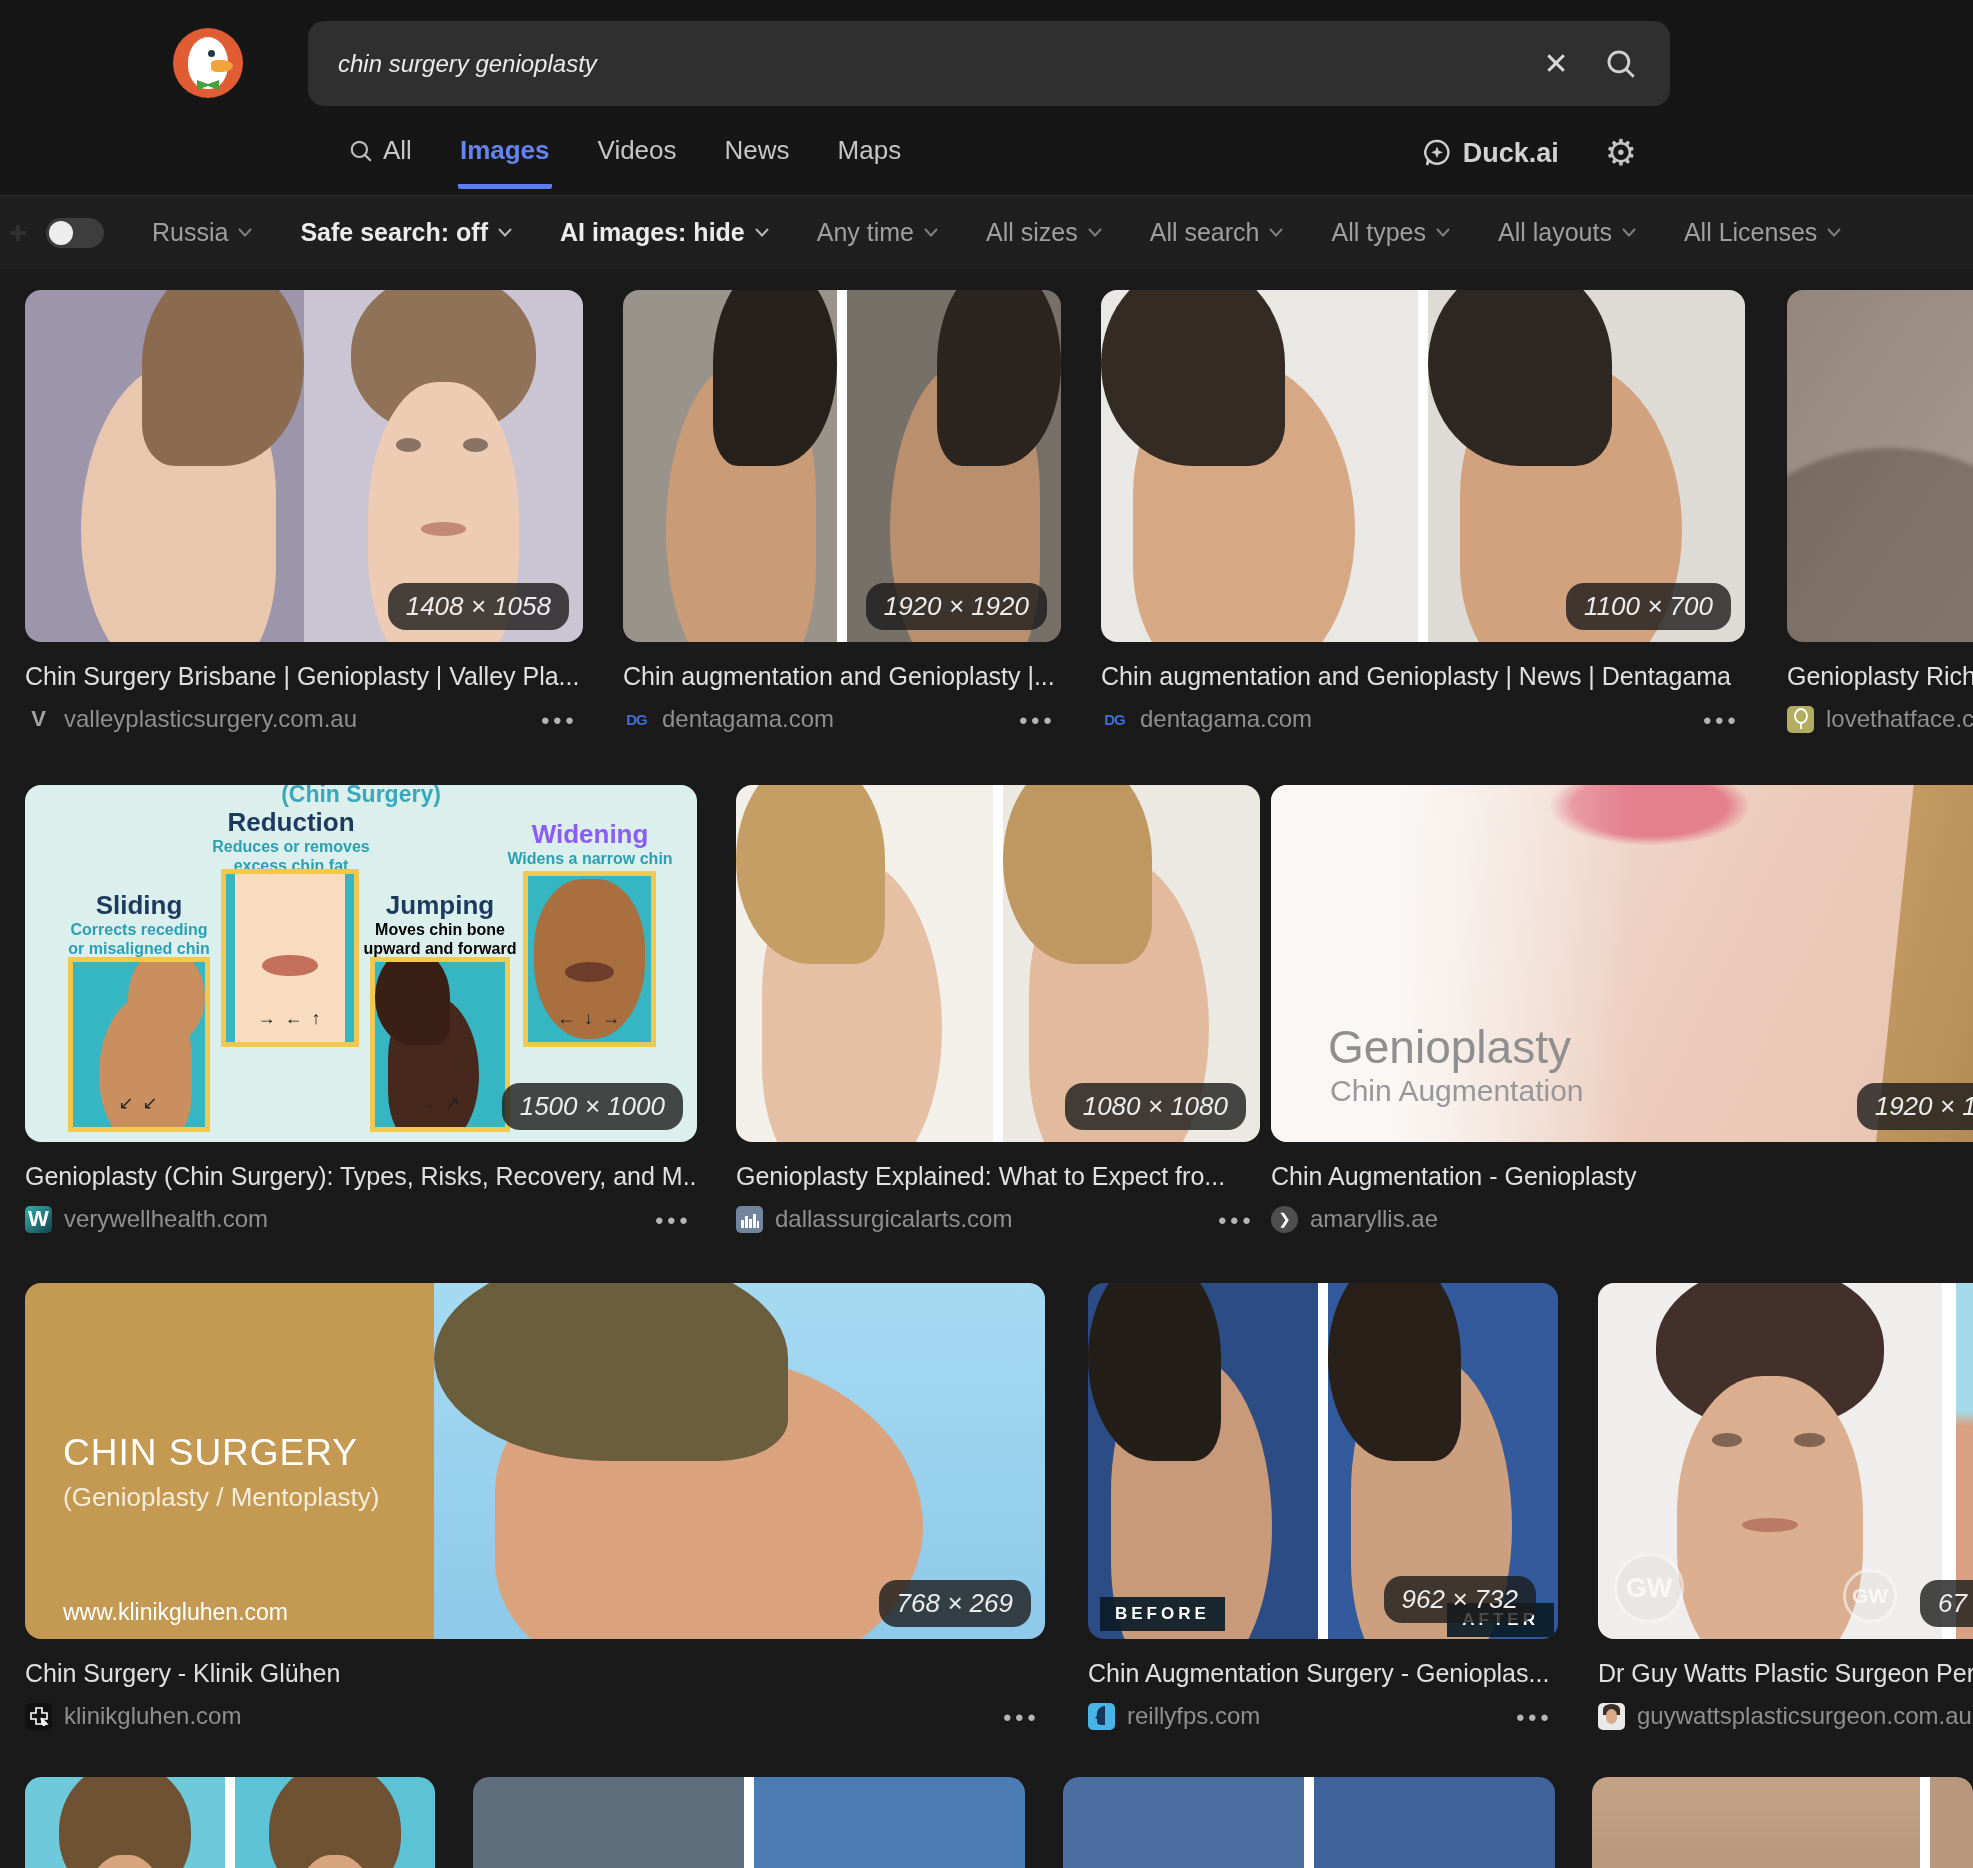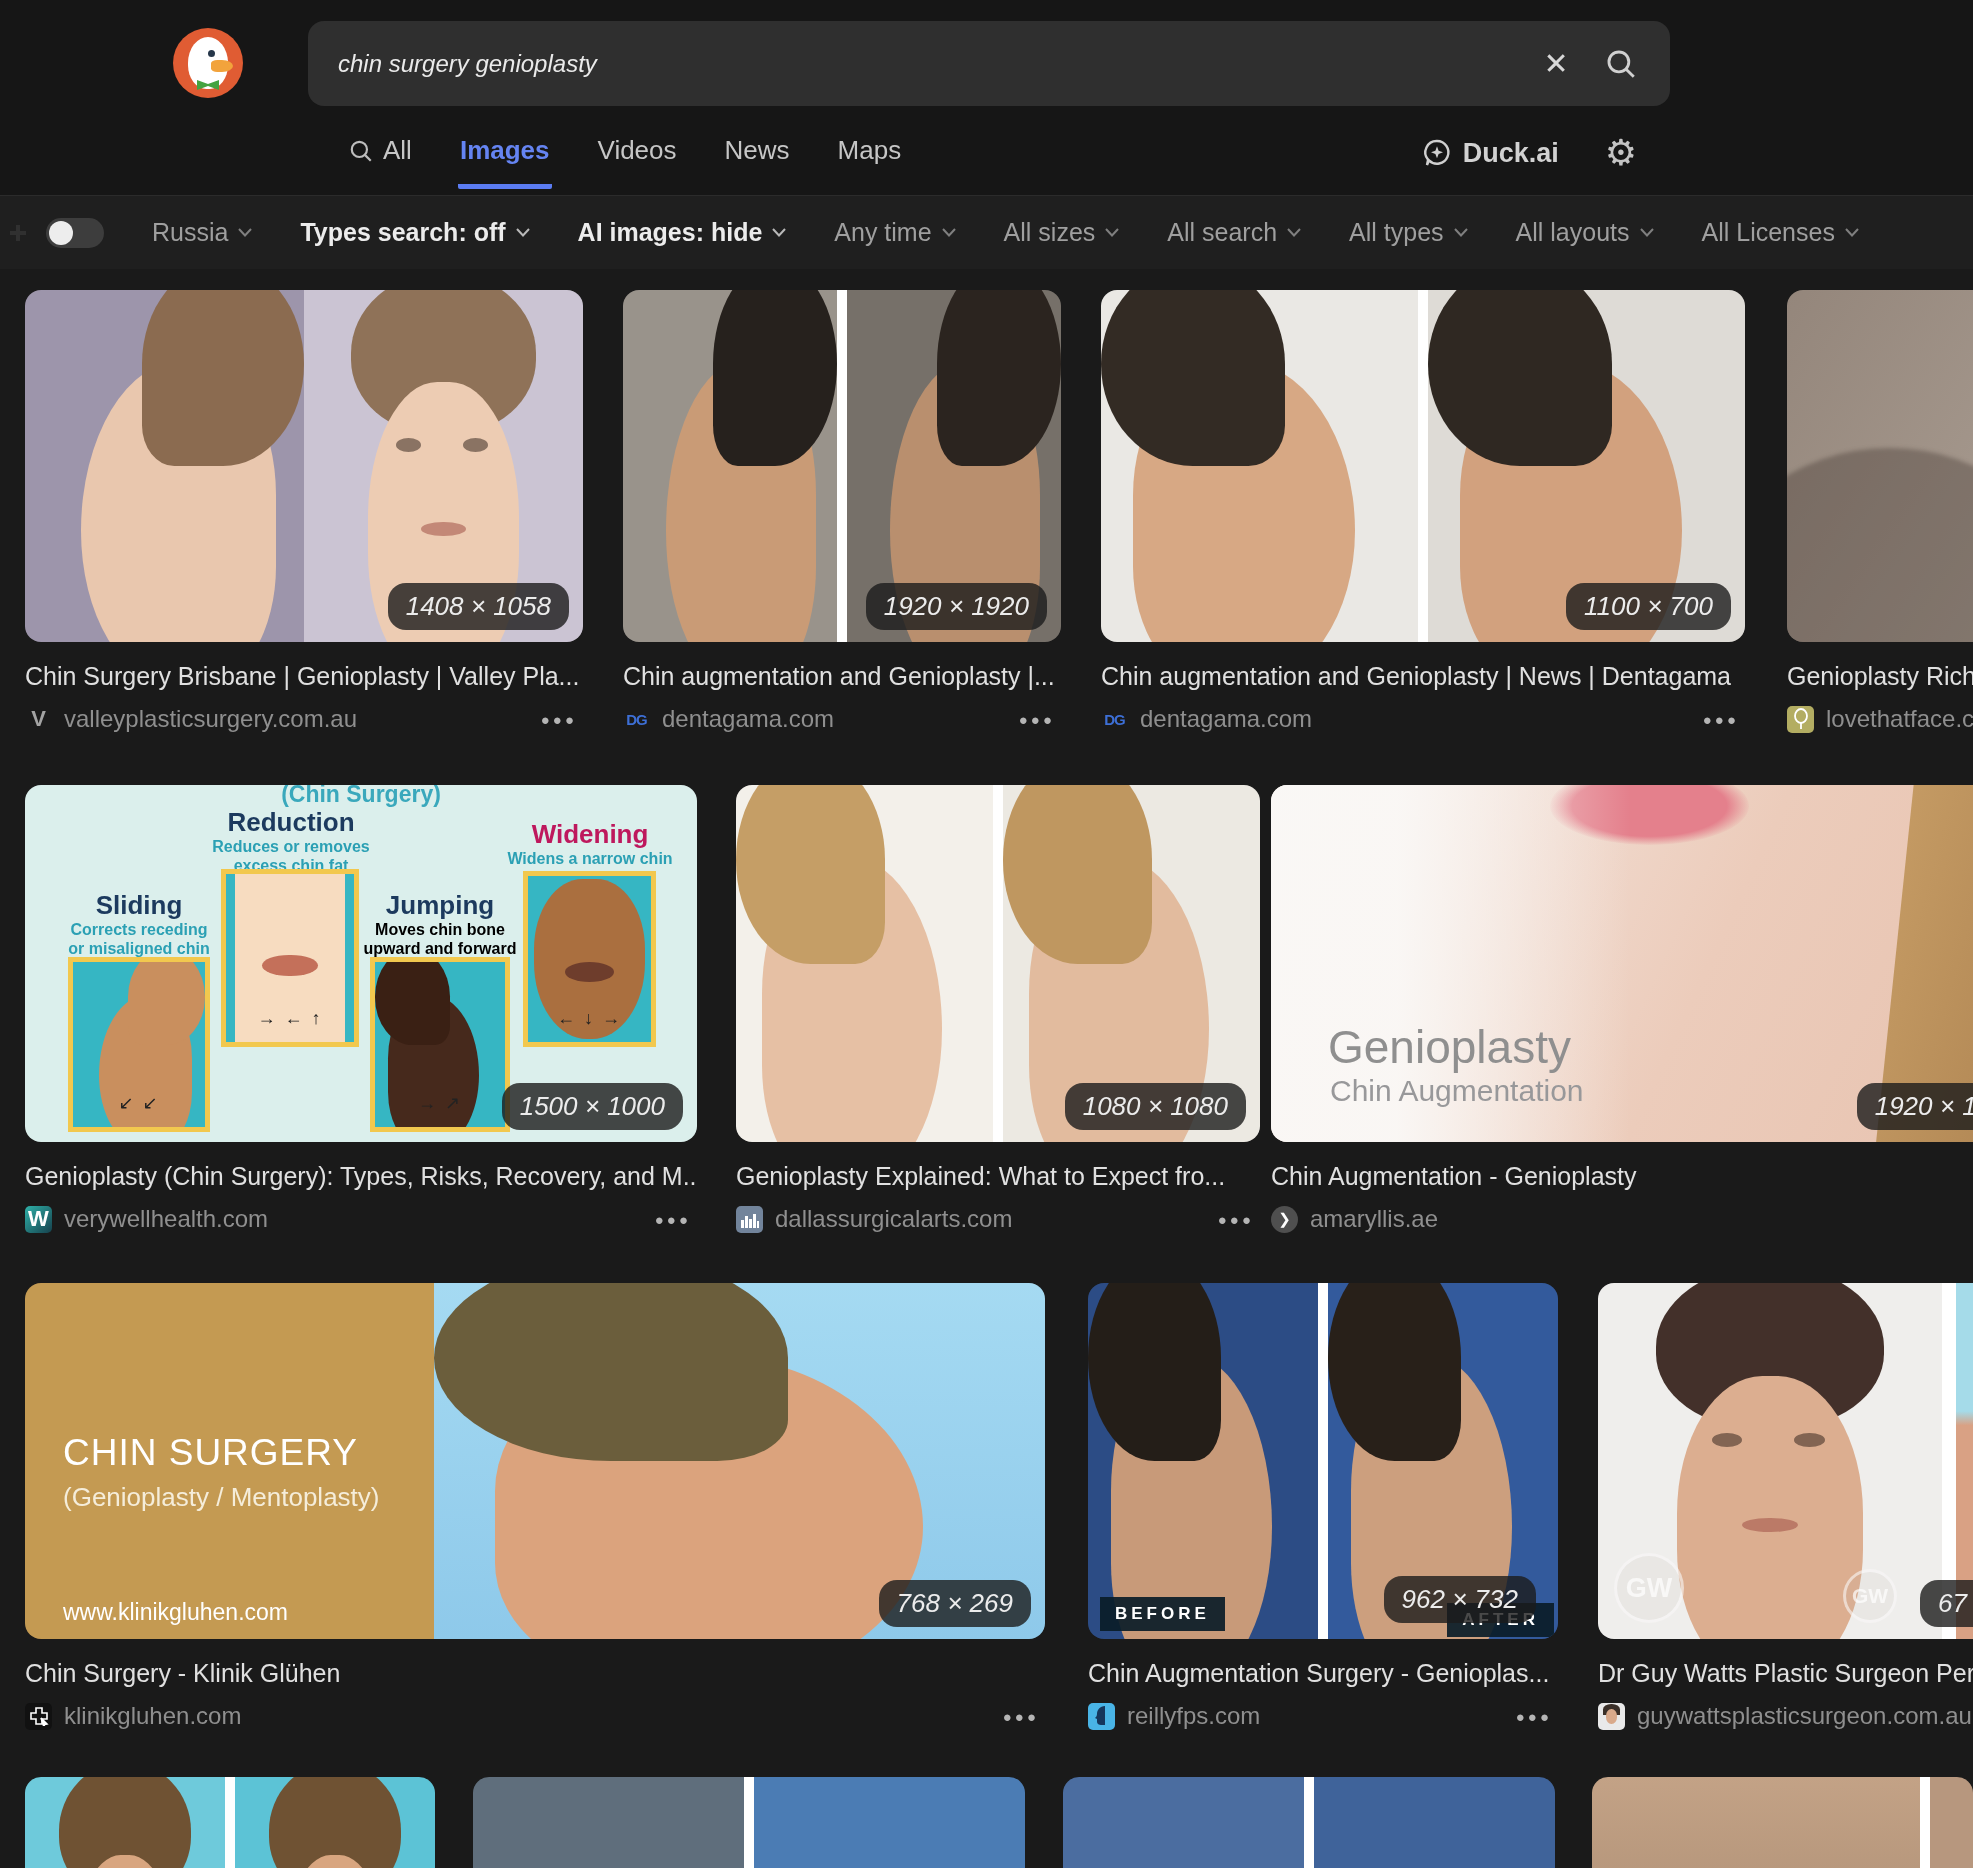--- a/index.html
+++ b/index.html
@@ -154,21 +154,21 @@
   </div>
 <div class="fitem">
       <span>Russia</span>
       <span style="display: flex; opacity: 0.75;">
         <svg class="chev" viewBox="0 0 14 9" fill="none" stroke="currentColor" stroke-width="2">
           <polyline points="1,1 7,7.5 13,1"></polyline>
         </svg>
       </span>
     </div>
     <div class="fitem bold">
-      <span>Types search: off</span>
+      <span>Safe search: off</span>
       <span style="display: flex; opacity: 0.75;">
         <svg class="chev" viewBox="0 0 14 9" fill="none" stroke="currentColor" stroke-width="2">
           <polyline points="1,1 7,7.5 13,1"></polyline>
         </svg>
       </span>
     </div>
     <div class="fitem bold">
       <span>AI images: hide</span>
       <span style="display: flex; opacity: 0.75;">
         <svg class="chev" viewBox="0 0 14 9" fill="none" stroke="currentColor" stroke-width="2">
@@ -327,21 +327,21 @@
             <div class="lips" style="left: 28%; top: 48%; width: 44%; height: 13%; background: rgb(196, 112, 90);"></div>
             <div class="arrows">→ ← ↑</div>
           </div>
           <div class="dhead" style="left: 415px; top: 105px; color: rgb(28, 58, 94);">Jumping</div>
           <div class="dsub" style="left: 415px; top: 135px; color: #000000;">Moves chin bone<br>upward and forward</div>
           <div class="dpanel" style="left: 345px; top: 172px; width: 140px; height: 175px; border-color: rgb(242, 200, 78); background: rgb(54, 182, 195);">
             <div class="head" style="left: 10%; bottom: -12%; width: 70%; height: 92%; border-radius: 46% 58% 52% 40%; background: linear-gradient(160deg, rgb(70, 41, 28), rgb(70, 41, 28));"></div>
             <div class="hair" style="left: 0%; top: -8%; width: 58%; height: 58%; border-radius: 50% 50% 20%; background: rgb(58, 32, 20);"></div>
             <div class="arrows">→ ↗</div>
           </div>
-          <div class="dhead" style="left: 565px; top: 34px; color: #be185d; text-align: center;">Widening</div>
+          <div class="dhead" style="left: 565px; top: 34px; color: #8b5cf6; text-align: center;">Widening</div>
           <div class="dsub" style="left: 565px; top: 64px; color: rgb(43, 160, 180);">Widens a narrow chin</div>
           <div class="dpanel" style="left: 498px; top: 86px; width: 133px; height: 176px; border-color: rgb(242, 200, 78); background: rgb(54, 182, 195);">
             <div class="head" style="left: 5%; top: 2%; width: 90%; height: 96%; border-radius: 44% 44% 48% 48%; background: rgb(170, 111, 63);"></div>
             <div class="lips" style="left: 30%; top: 52%; width: 40%; height: 12%; background: rgb(110, 61, 44);"></div>
             <div class="arrows">← ↓ →</div>
           </div>
         </div>
         <div class="badge">1500 × 1000</div>
       </div>
       <div class="title">Genioplasty (Chin Surgery): Types, Risks, Recovery, and M...</div>

